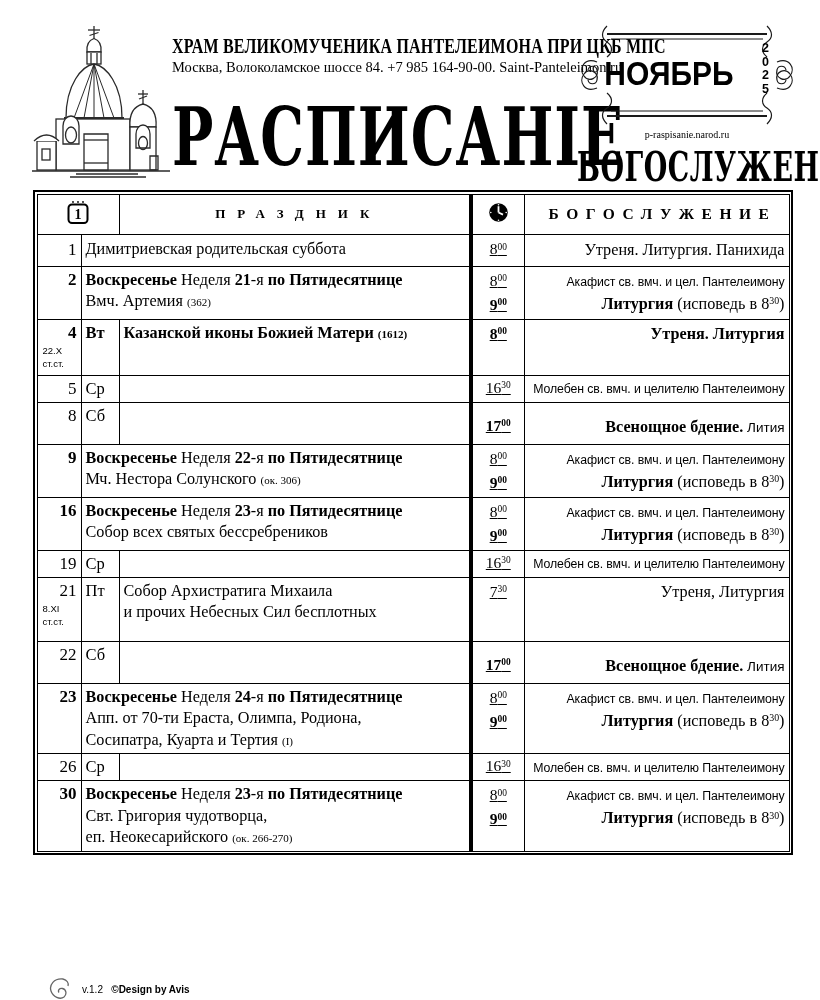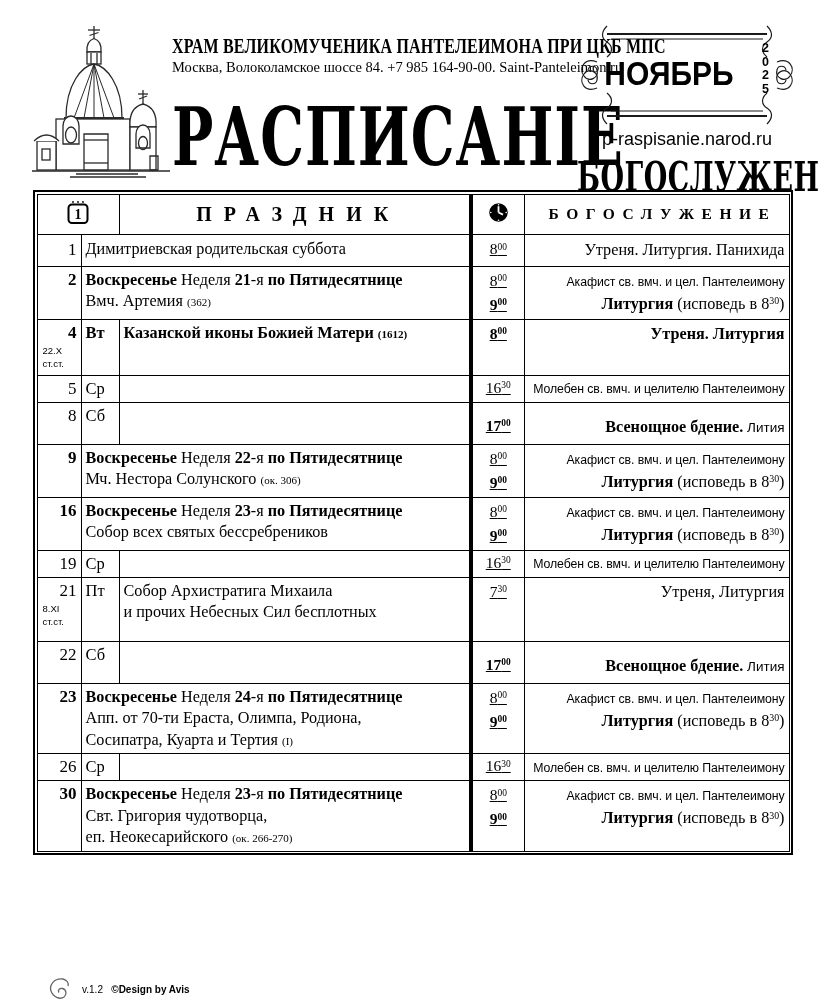--- a/index.html
+++ b/index.html
@@ -14,31 +14,31 @@
   .address{font-family:"Liberation Serif",serif;font-size:14.5px;margin-top:7px;white-space:nowrap;}
   .title-main{margin-top:14px;font-family:"DejaVu Serif",serif;font-weight:900;font-size:55px;
         white-space:nowrap;letter-spacing:1px;transform:scale(1,1.45);transform-origin:top center;}
   .hdr-right{position:absolute;left:577px;top:24px;width:220px;text-align:center;}
   .month-frame{position:relative;width:220px;height:102px;}
   .month-frame svg{position:absolute;left:0;top:0;}
   .month-name{position:absolute;left:16px;top:50%;width:152px;transform:translateY(-54%) scale(1,1.1);
         font-family:"Liberation Sans",sans-serif;font-weight:800;font-size:30px;letter-spacing:0;}
   .year-col{position:absolute;right:28px;top:18px;font-family:"Liberation Sans",sans-serif;
         font-weight:700;font-size:12.5px;line-height:13.5px;}
-  .site{margin-top:3px;font-family:Liberation Sans, sans-serif;font-size:18px;}
+  .site{margin-top:3px;font-family:Liberation Serif, serif;font-size:10px;}
   .title-sub{margin-top:3px;font-family:"DejaVu Serif",serif;font-weight:900;font-size:27px;
         white-space:nowrap;letter-spacing:.5px;transform:scale(1,1.5);transform-origin:top center;}
 
   
   .sched-wrap{position:absolute;left:33px;top:190px;width:753px;border:2.5px solid #000;padding:1.5px;}
   table.sched{width:100%;border-collapse:collapse;table-layout:fixed;}
   .sched td,.sched th{border:1.5px solid #000;padding:1px 4px;vertical-align:middle;overflow:hidden;}
   .sched thead tr{height:40px;}
   th.h-date,th.h-time{text-align:center;}
-  th.h-feast{font-size:20px;font-weight:700;letter-spacing:12px;padding-left:12px;text-align:center;}
+  th.h-feast{font-size:13px;font-weight:700;letter-spacing:12px;padding-left:12px;text-align:center;}
   th.h-svc{font-size:15.5px;font-weight:700;letter-spacing:7.5px;padding-left:16px;text-align:center;}
   .time-col{border-left:4px solid #000 !important;text-decoration:underline;}
   .b{font-weight:700;}
   .date-cell{text-align:right;padding-right:9px;font-size:17px;}
   .dnum{line-height:20px;}
   .dsub{font-family:"Liberation Sans",sans-serif;font-size:9.5px;font-weight:400;
         line-height:11px;text-align:left;padding-left:1px;margin-top:2px;}
   .wday-cell{padding-left:6px;font-size:16.5px;}
   .feast-cell{padding-left:8px;font-size:16.2px;}
   .fline{line-height:21.5px;}

